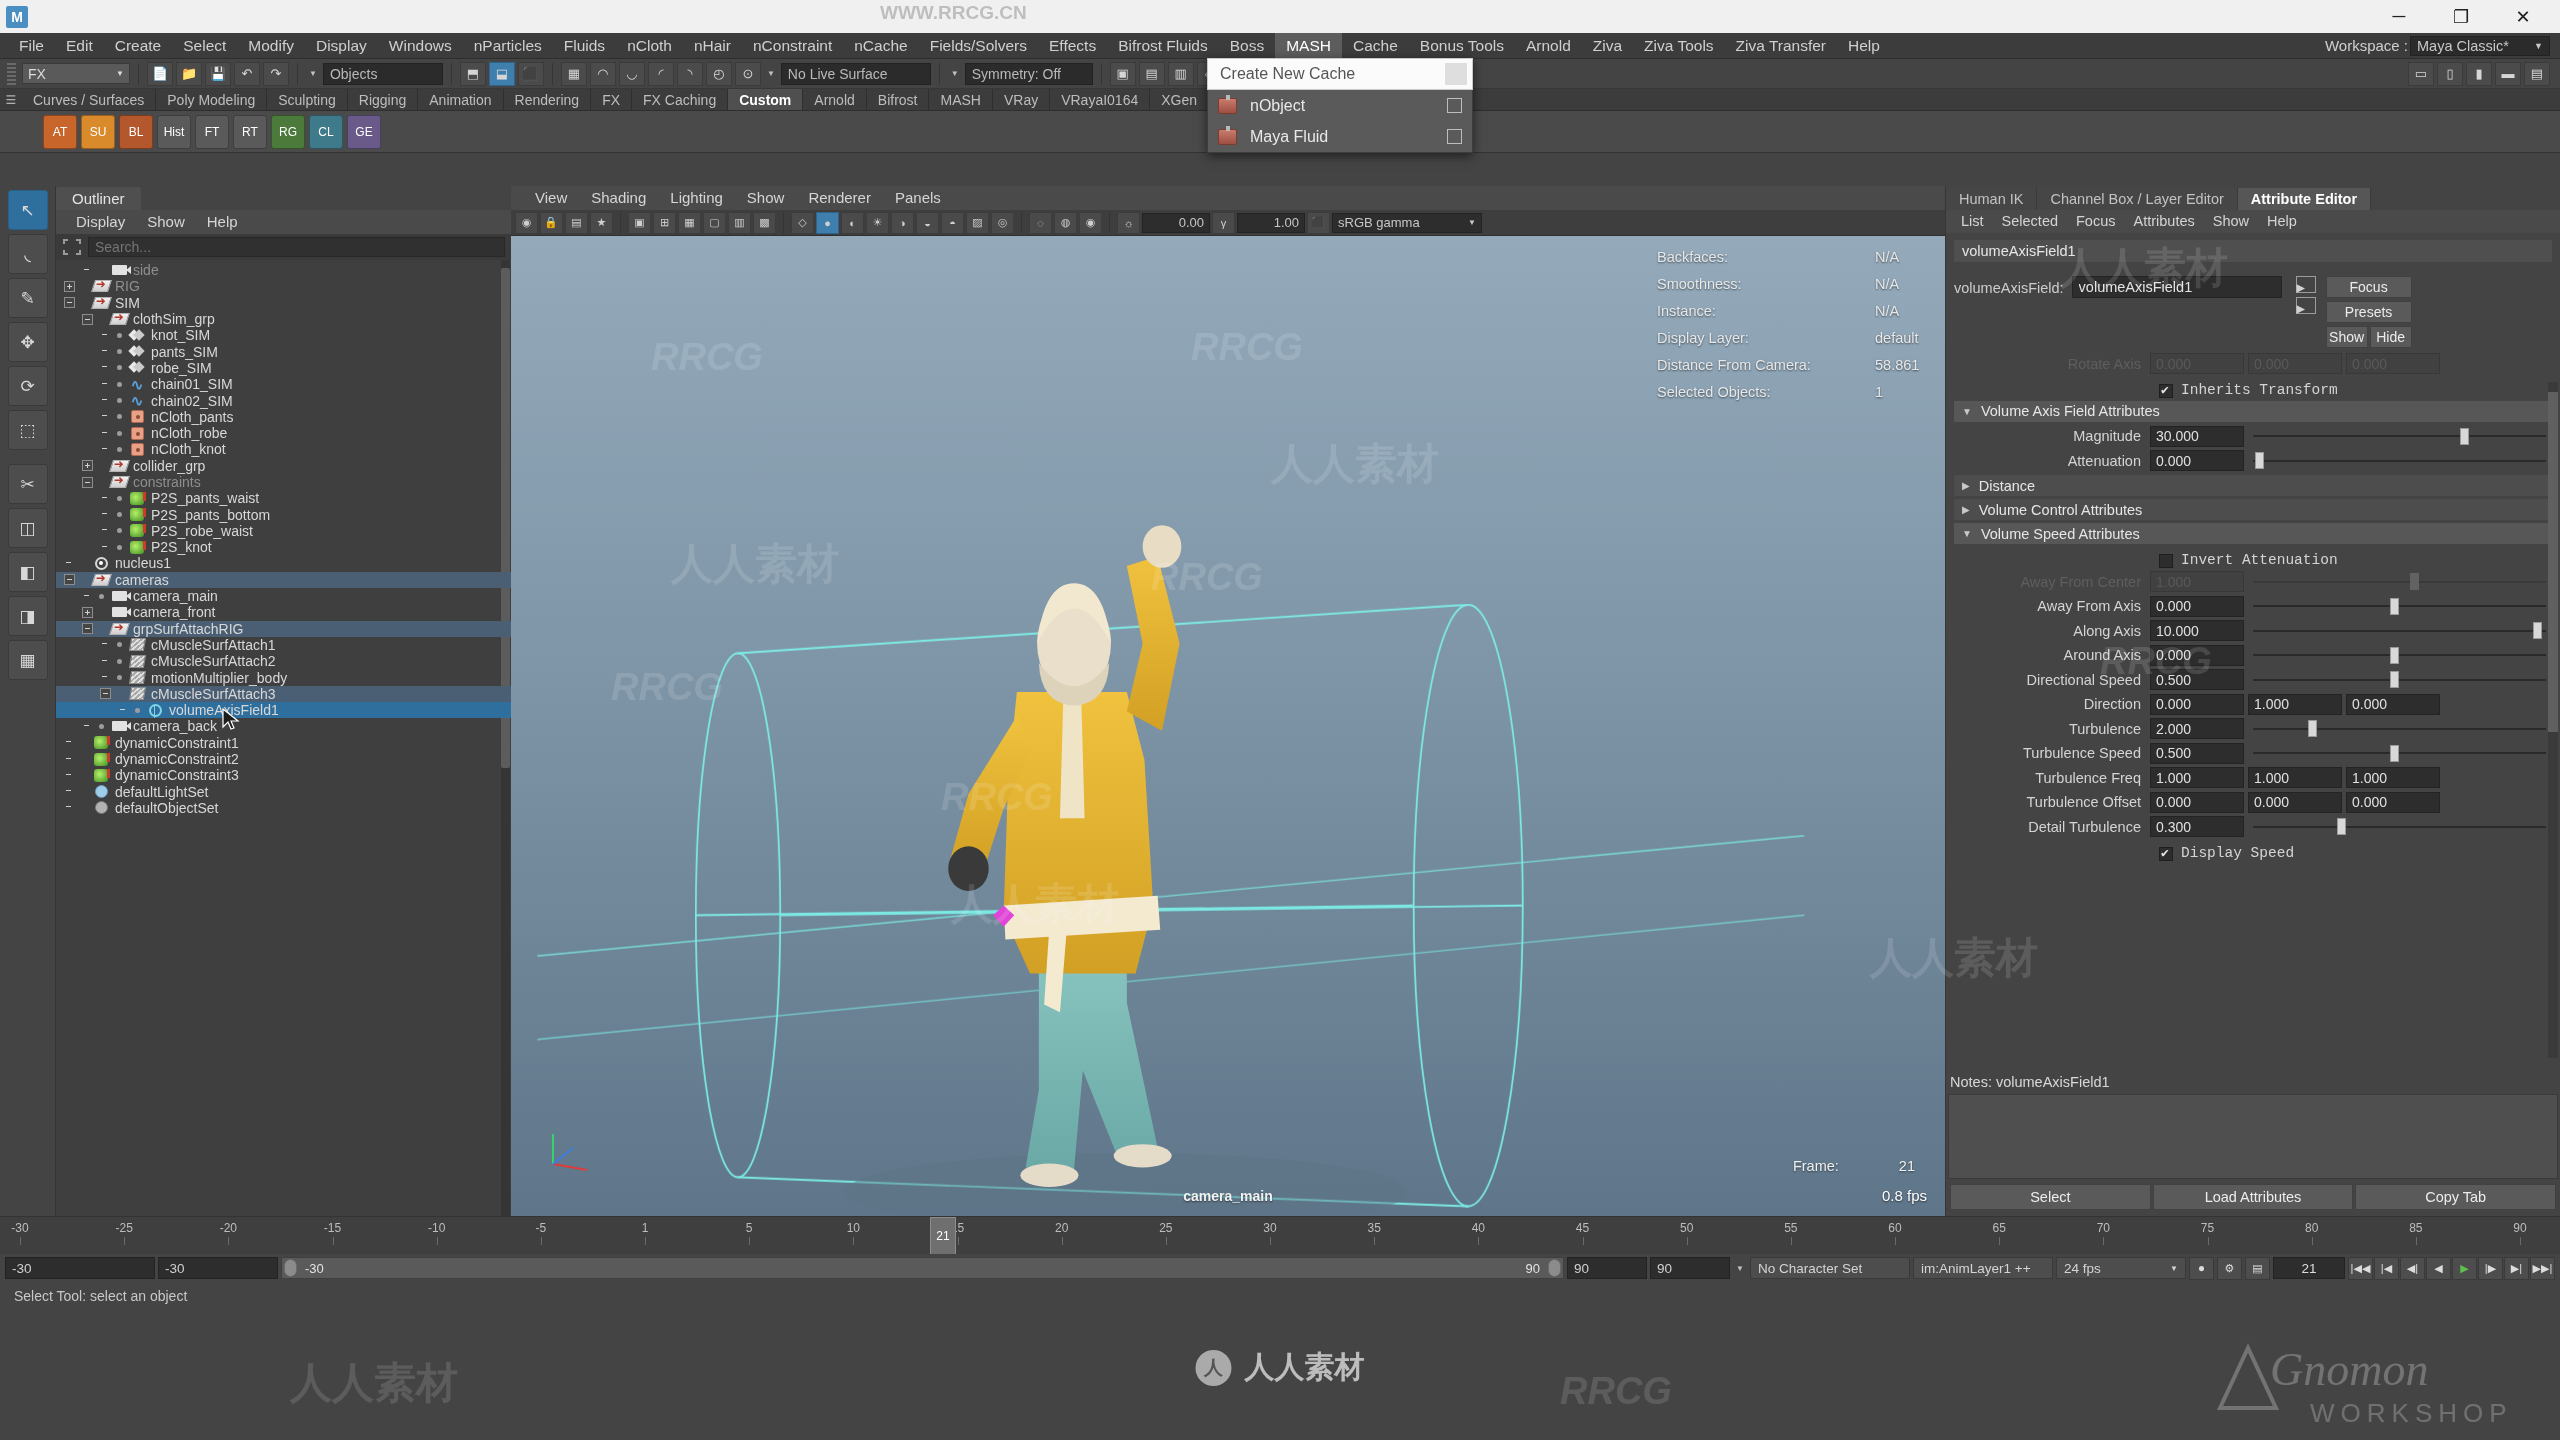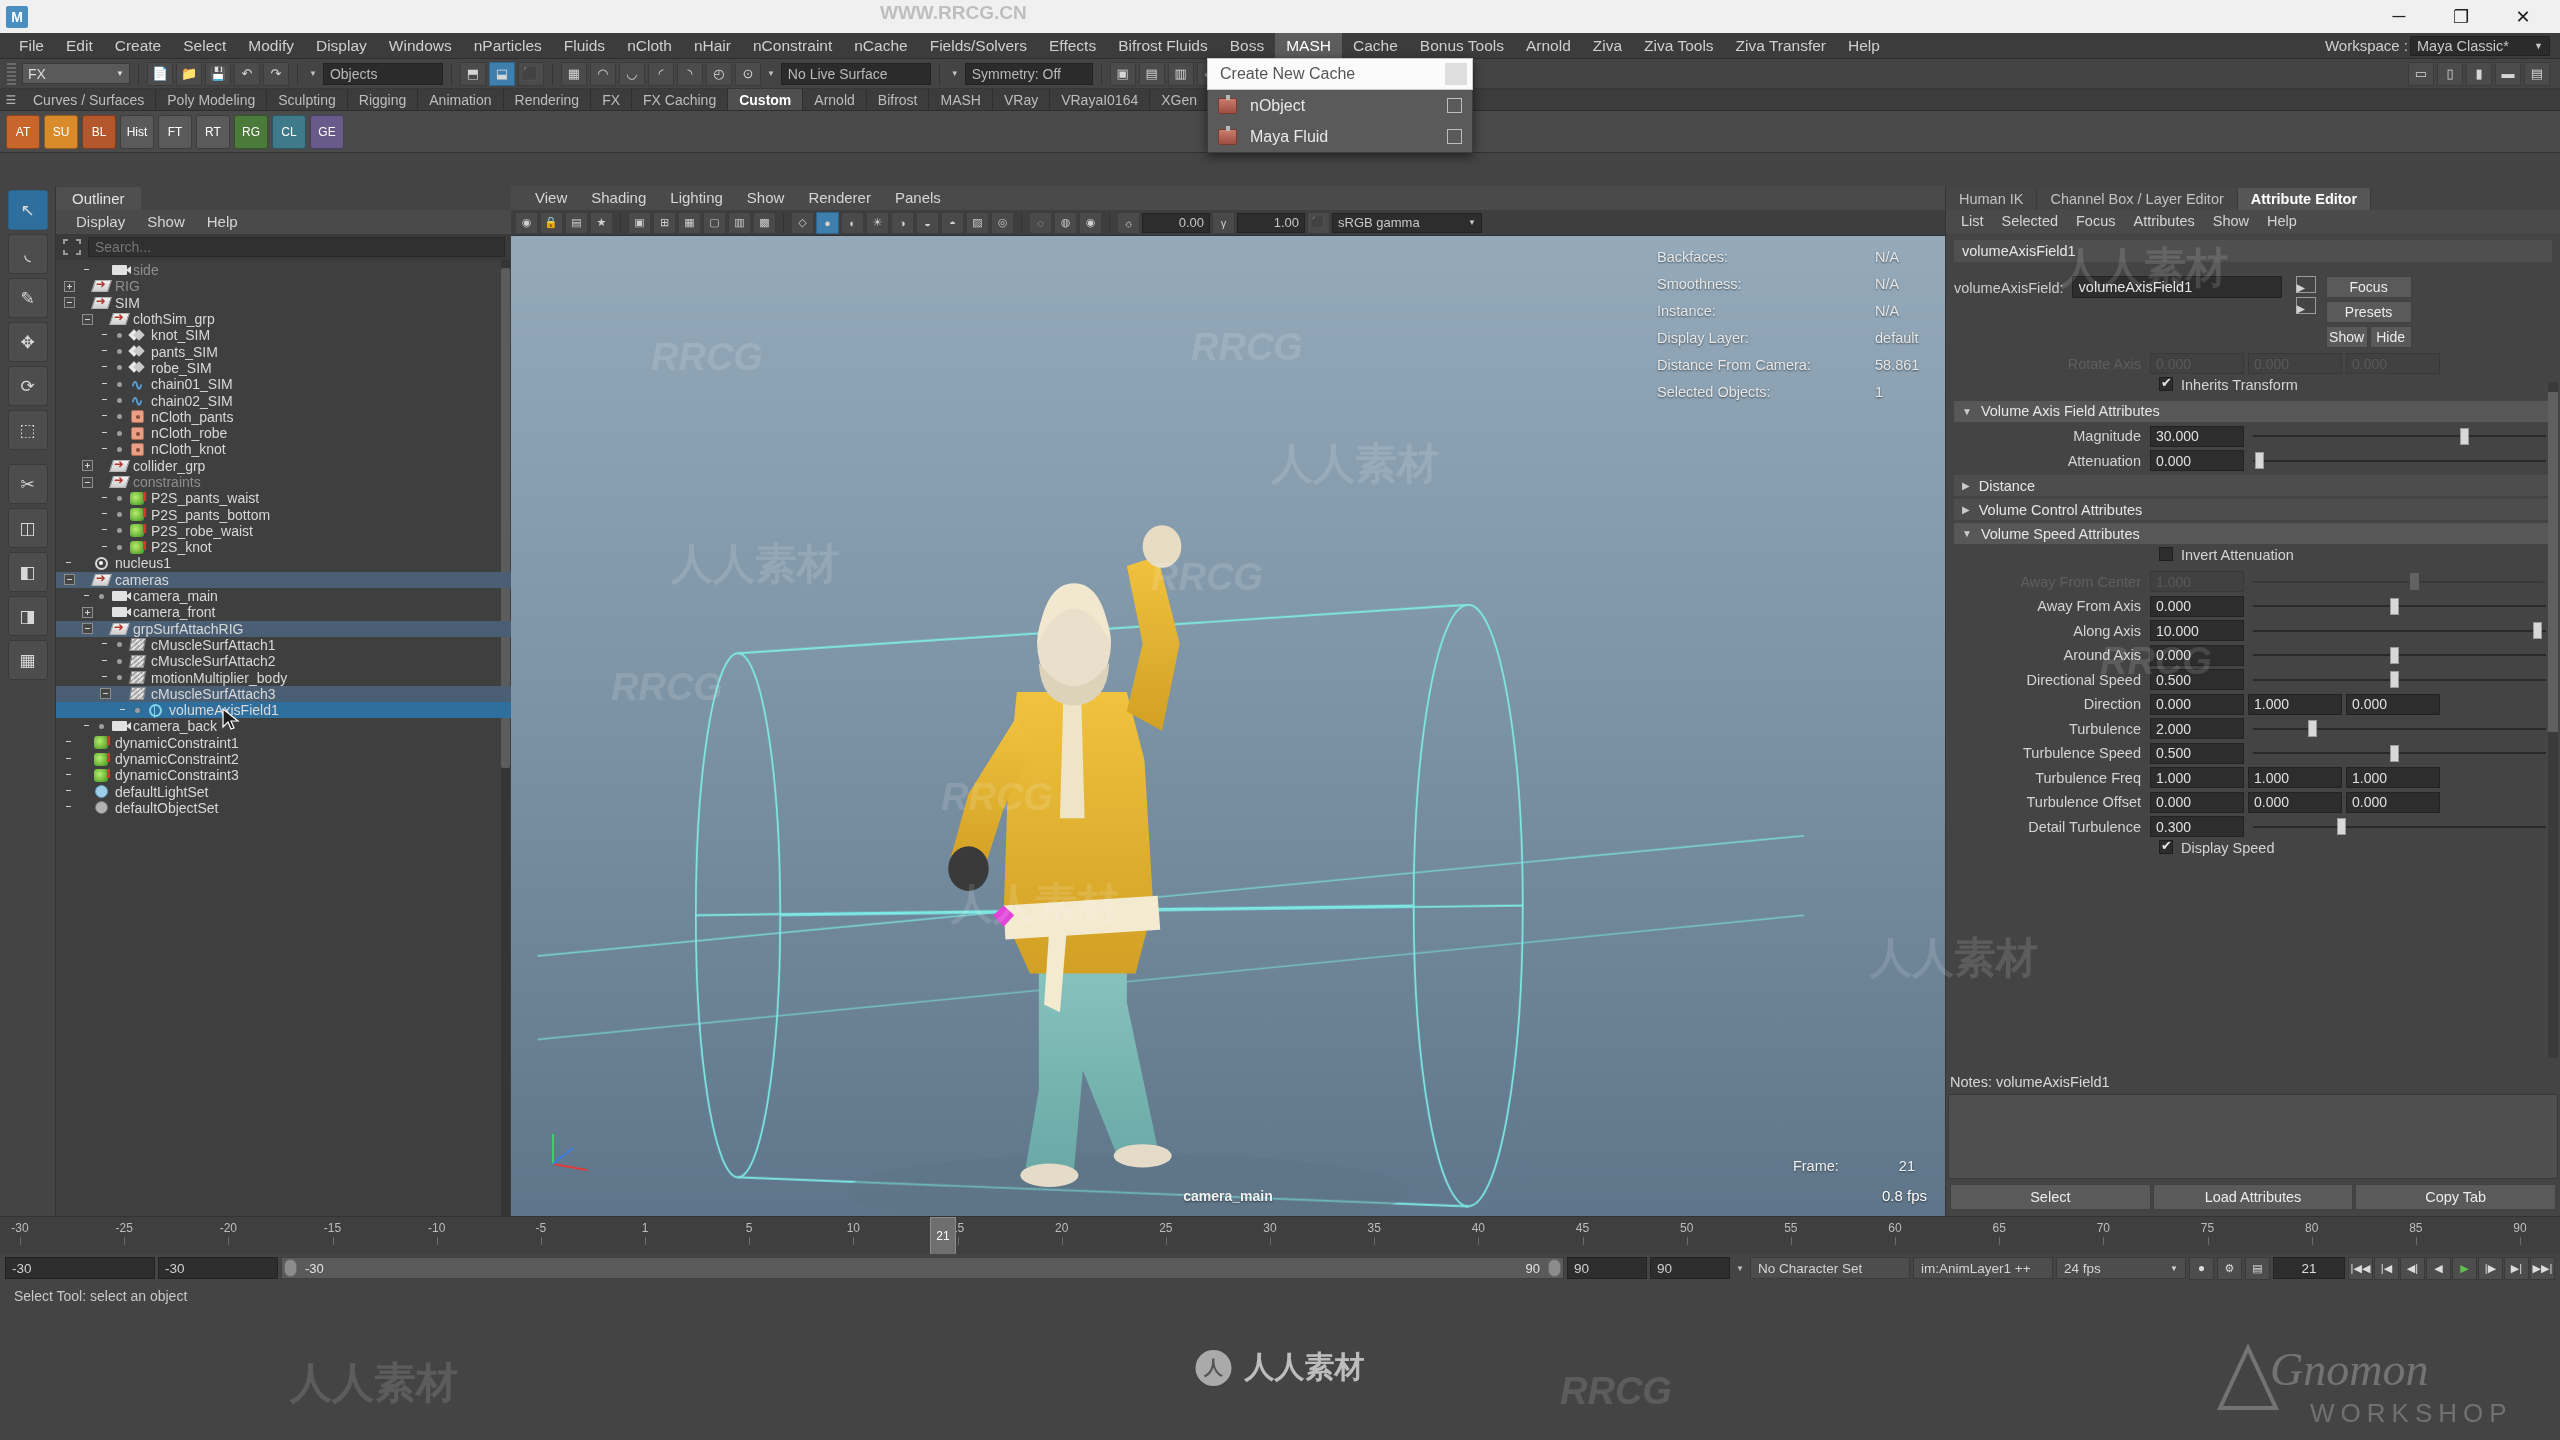--- a/index.html
+++ b/index.html
@@ -431,21 +431,21 @@
     position: absolute; width: 9px; height: 17px; background: #d8d8d8;
     border: 1px solid #9a9a9a;
   }
   .slider-track.dim .knob { background: #9a9a9a; }
   .sec-header {
     height: 21px; background: #575757; display: flex; align-items: center;
     font-size: 14.5px; color: #e6e6e6; margin: 3px 0 3px 0; padding-left: 8px;
   }
   .sec-header .tri { margin-right: 9px; font-size: 10px; color: #c9c9c9; }
   .sec-header.collapsed { background: #4d4d4d; }
-  .chk-row { display: flex; align-items: flex-start; height: 21px; margin-bottom: 2px; }
+  .chk-row { display: flex; align-items: flex-end; height: 21px; margin-bottom: 2px; font-family: Liberation Mono, monospace; }
   .chk-box {
     width: 14px; height: 14px; background: #2d2d2d; border: 1px solid #1f1f1f;
     margin-left: 205px; margin-right: 8px; position: relative; flex: none;
   }
   .chk-box.on::after {
     content: "✔"; position: absolute; left: 1px; top: -3px;
     font-size: 13px; color: #e8e8e8;
   }
   .chk-lbl { font-size: 14.5px; color: #d4d4d4; }
   .faded-row { opacity: .35; }
@@ -699,21 +699,21 @@
       <div class="shelf-tab">Arnold</div>
       <div class="shelf-tab">Bifrost</div>
       <div class="shelf-tab">MASH</div>
       <div class="shelf-tab">VRay</div>
       <div class="shelf-tab">VRayaI0164</div>
       <div class="shelf-tab">XGen</div>
       <div class="shelf-tab">XGena07484</div>
       <div class="shelf-tab">Zync</div>
     </div>
   <div class="shelf-icons" id="shelf-icons">
-      <div class="sh" style="background: rgb(200, 101, 42);">AT</div>
+      <div class="sh" style="background: rgb(200, 101, 42); margin-left: 37px;">AT</div>
       <div class="sh" style="background: rgb(217, 138, 43);">SU</div>
       <div class="sh" style="background: rgb(180, 87, 44);">BL</div>
       <div class="sh" style="background: rgb(90, 90, 90);">Hist</div>
       <div class="sh" style="background: rgb(90, 90, 90);">FT</div>
       <div class="sh" style="background: rgb(90, 90, 90);">RT</div>
       <div class="sh" style="background: rgb(75, 122, 58);">RG</div>
       <div class="sh" style="background: rgb(63, 122, 138);">CL</div>
       <div class="sh" style="background: rgb(106, 90, 138);">GE</div>
     </div>
 

